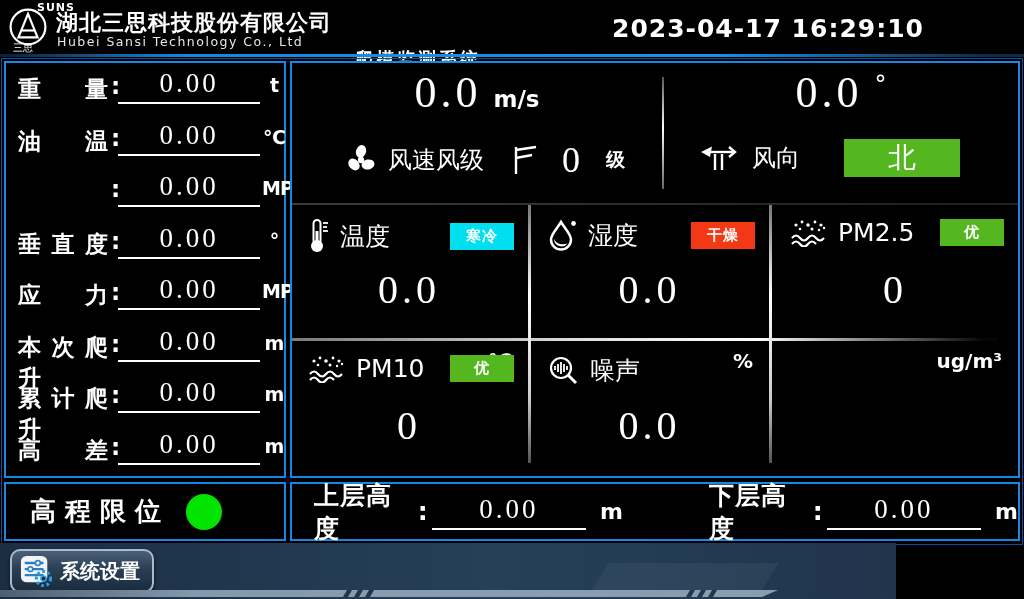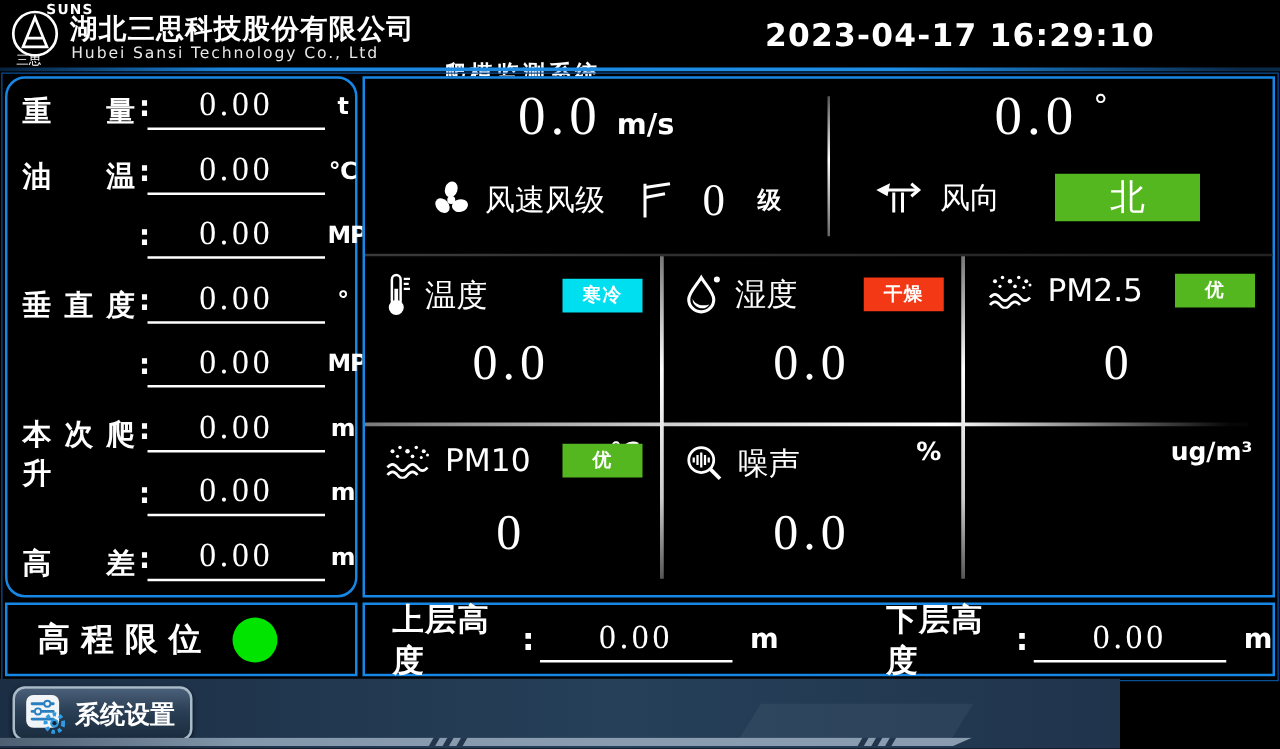--- a/index.html
+++ b/index.html
@@ -17,21 +17,21 @@
   #app-title{position:absolute;left:355px;top:12px;font-size:18px;font-weight:bold;letter-spacing:3px;margin-top:35px;}
   #datetime{position:absolute;left:612px;top:14px;font-size:25px;font-weight:bold;letter-spacing:1px;}
   #header-line{position:absolute;left:0;top:54px;width:1024px;height:3px;
     background:linear-gradient(90deg,#06203a 0%,#1b86e0 18%,#1e8fe8 70%,#0a2a4a 97%);}
 
   
   #frame{position:absolute;left:1px;top:58px;width:1020px;height:485px;
          border:1px solid #0a4f96;pointer-events:none;}
 
   .panel{position:absolute;background:#000;border:2px solid #1787e6;box-sizing:border-box;}
-  #sidebar{left:4px;top:61px;width:282px;height:417px;border-radius:16px;}
+  #sidebar{left:4px;top:61px;width:282px;height:417px;}
   #main-panel{left:290px;top:61px;width:730px;height:417px;}
   #limit-box{left:4px;top:482px;width:282px;height:59px;display:flex;align-items:center;font-family:Liberation Serif, serif;}
   #heights-box{left:290px;top:482px;width:730px;height:59px;display:flex;align-items:center;}
 
   
   .srow{position:relative;height:51.5px;}
   .slabel{position:absolute;left:12px;top:11px;width:90px;font-size:23px;font-weight:bold;
           text-align:justify;text-align-last:justify;}
   .scolon{position:absolute;left:105px;top:10px;font-size:23px;font-weight:bold;}
   .sval{position:absolute;left:112px;top:5px;width:142px;text-align:center;
@@ -149,31 +149,33 @@
     <span class="sval serif">0.00</span>
     <span class="sunit">MPa</span>
   </div>
   <div class="srow">
     <span class="slabel">垂直度</span>
       <span class="scolon">:</span>
     <span class="sval serif">0.00</span>
     <span class="sunit">°</span>
   </div>
   <div class="srow">
+    <span class="slabel">应力</span>
       <span class="scolon">:</span>
     <span class="sval serif">0.00</span>
     <span class="sunit">MPa</span>
   </div>
   <div class="srow">
     <span class="slabel">本次爬升</span>
       <span class="scolon">:</span>
     <span class="sval serif">0.00</span>
     <span class="sunit">m</span>
   </div>
   <div class="srow">
+    <span class="slabel">累计爬升</span>
       <span class="scolon">:</span>
     <span class="sval serif">0.00</span>
     <span class="sunit">m</span>
   </div>
   <div class="srow">
     <span class="slabel">高差</span>
       <span class="scolon">:</span>
     <span class="sval serif">0.00</span>
     <span class="sunit">m</span>
   </div>

